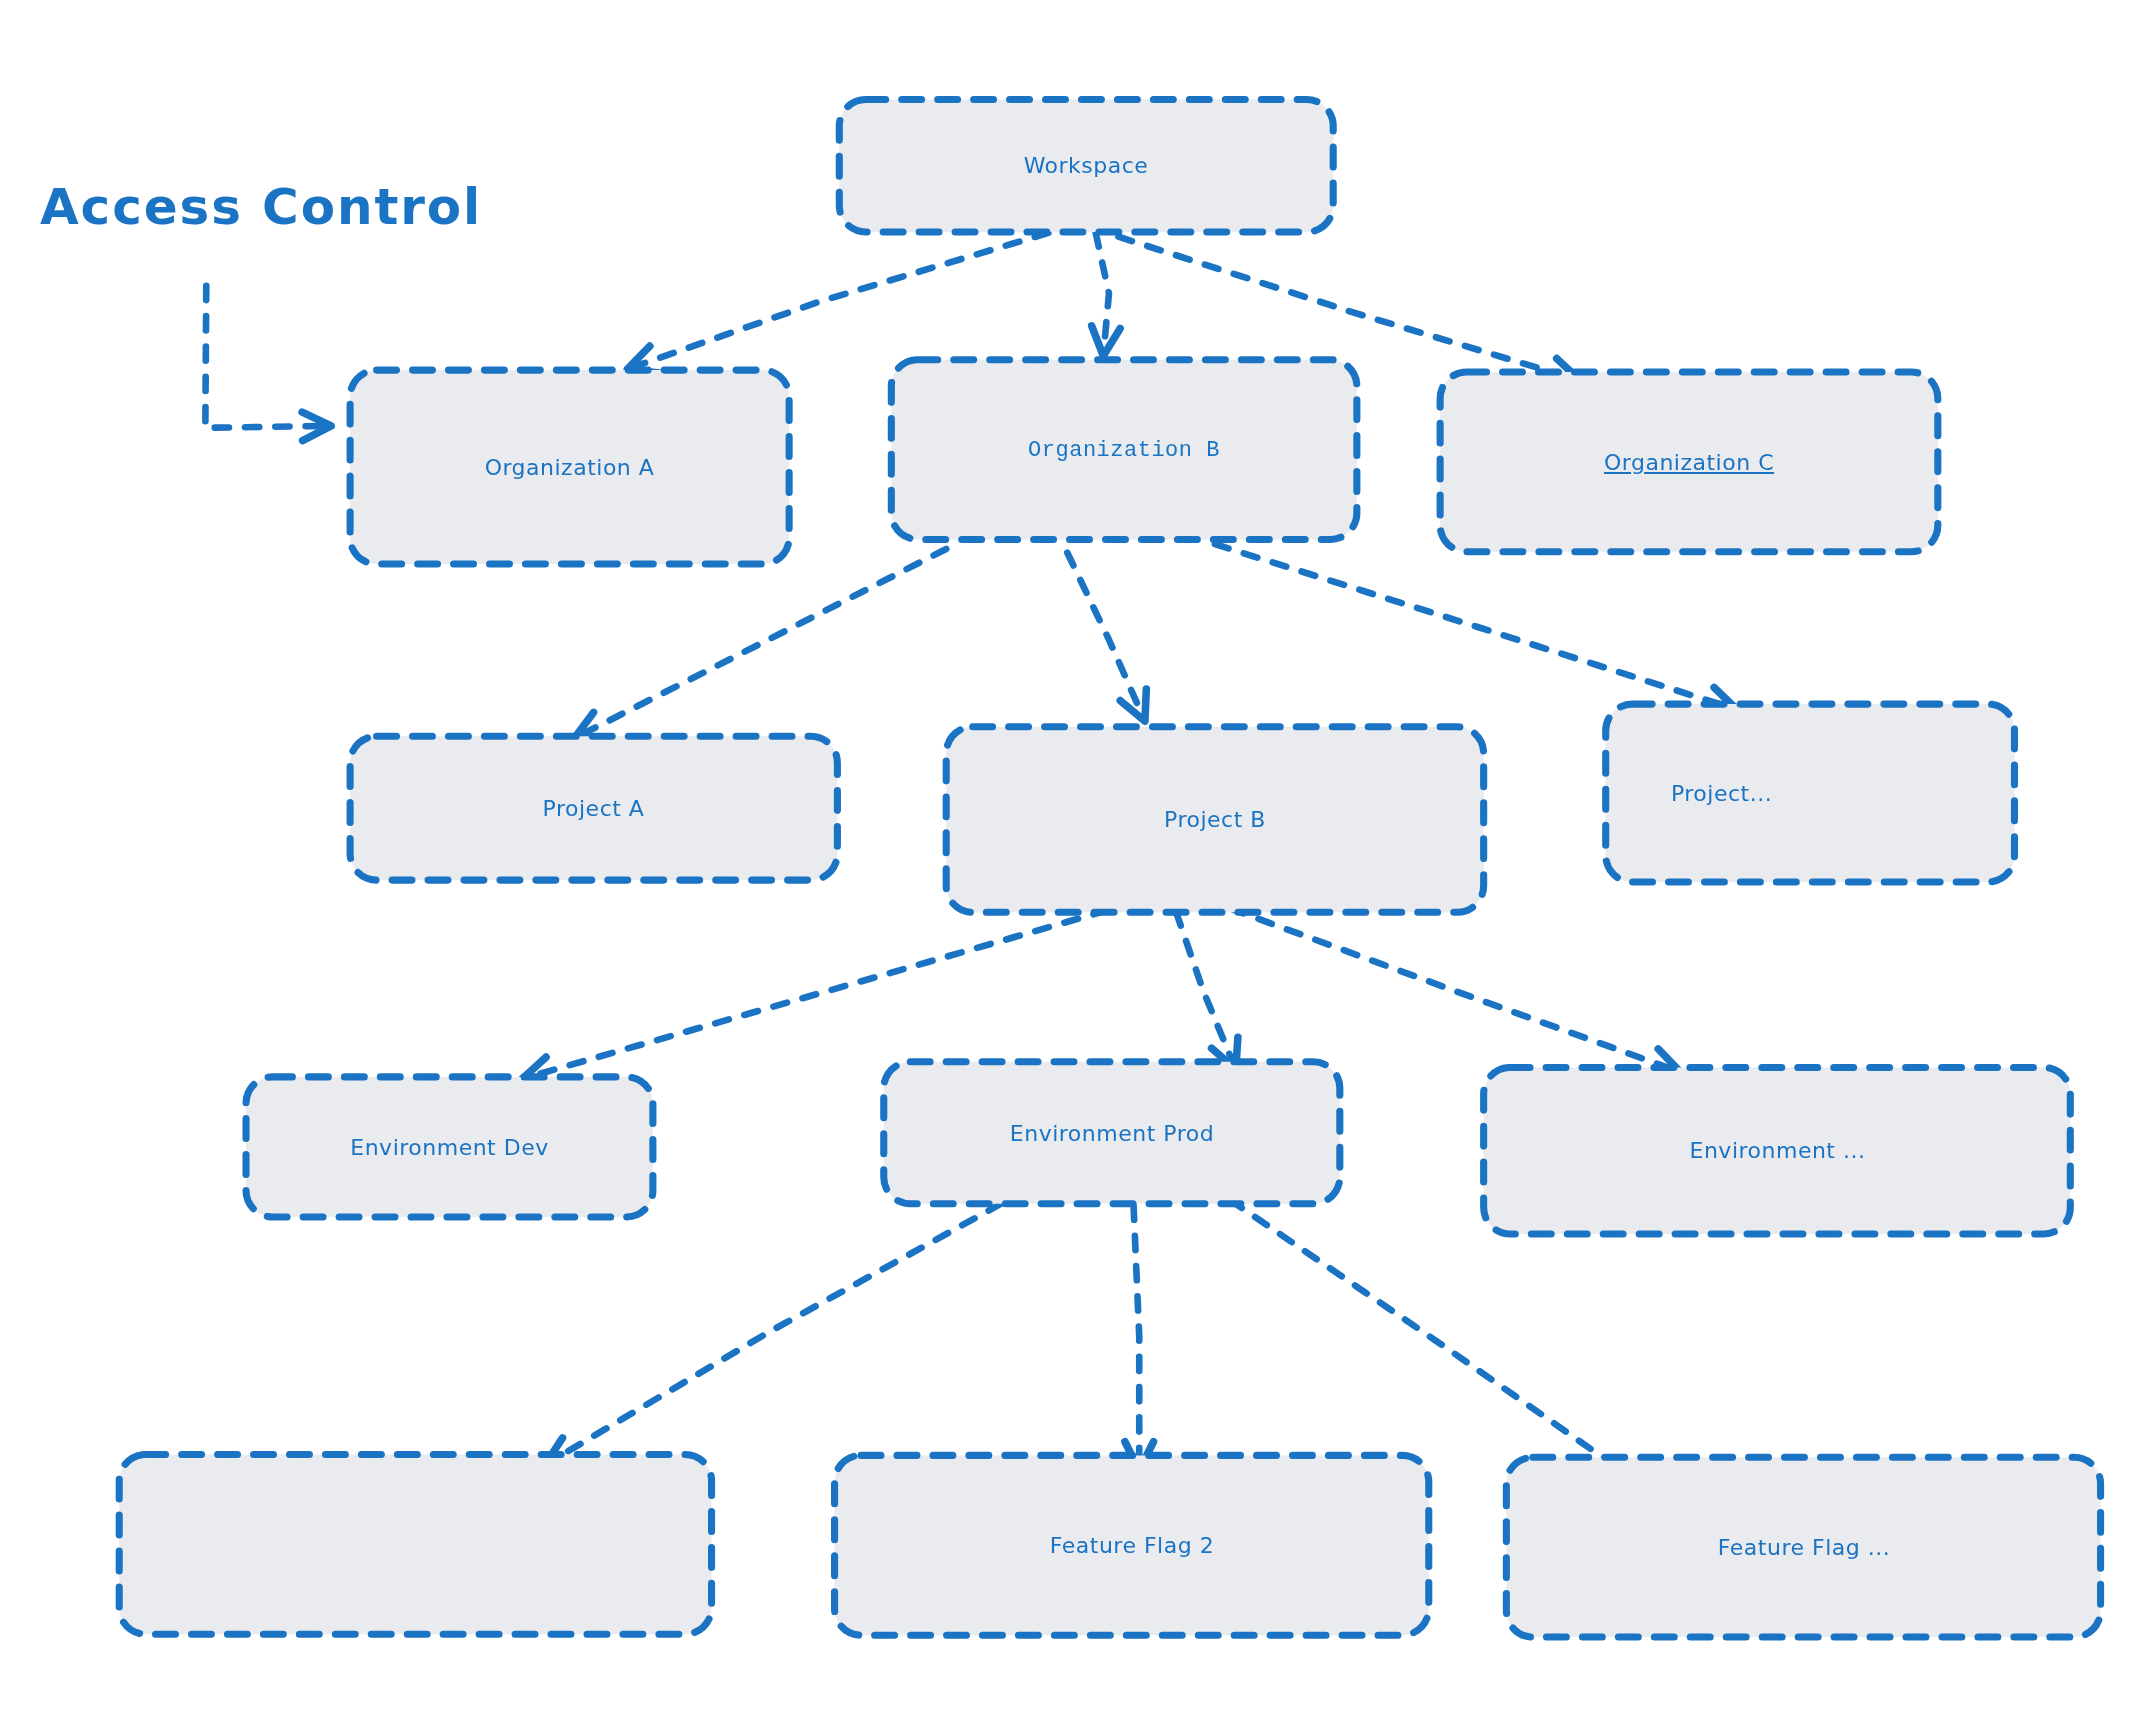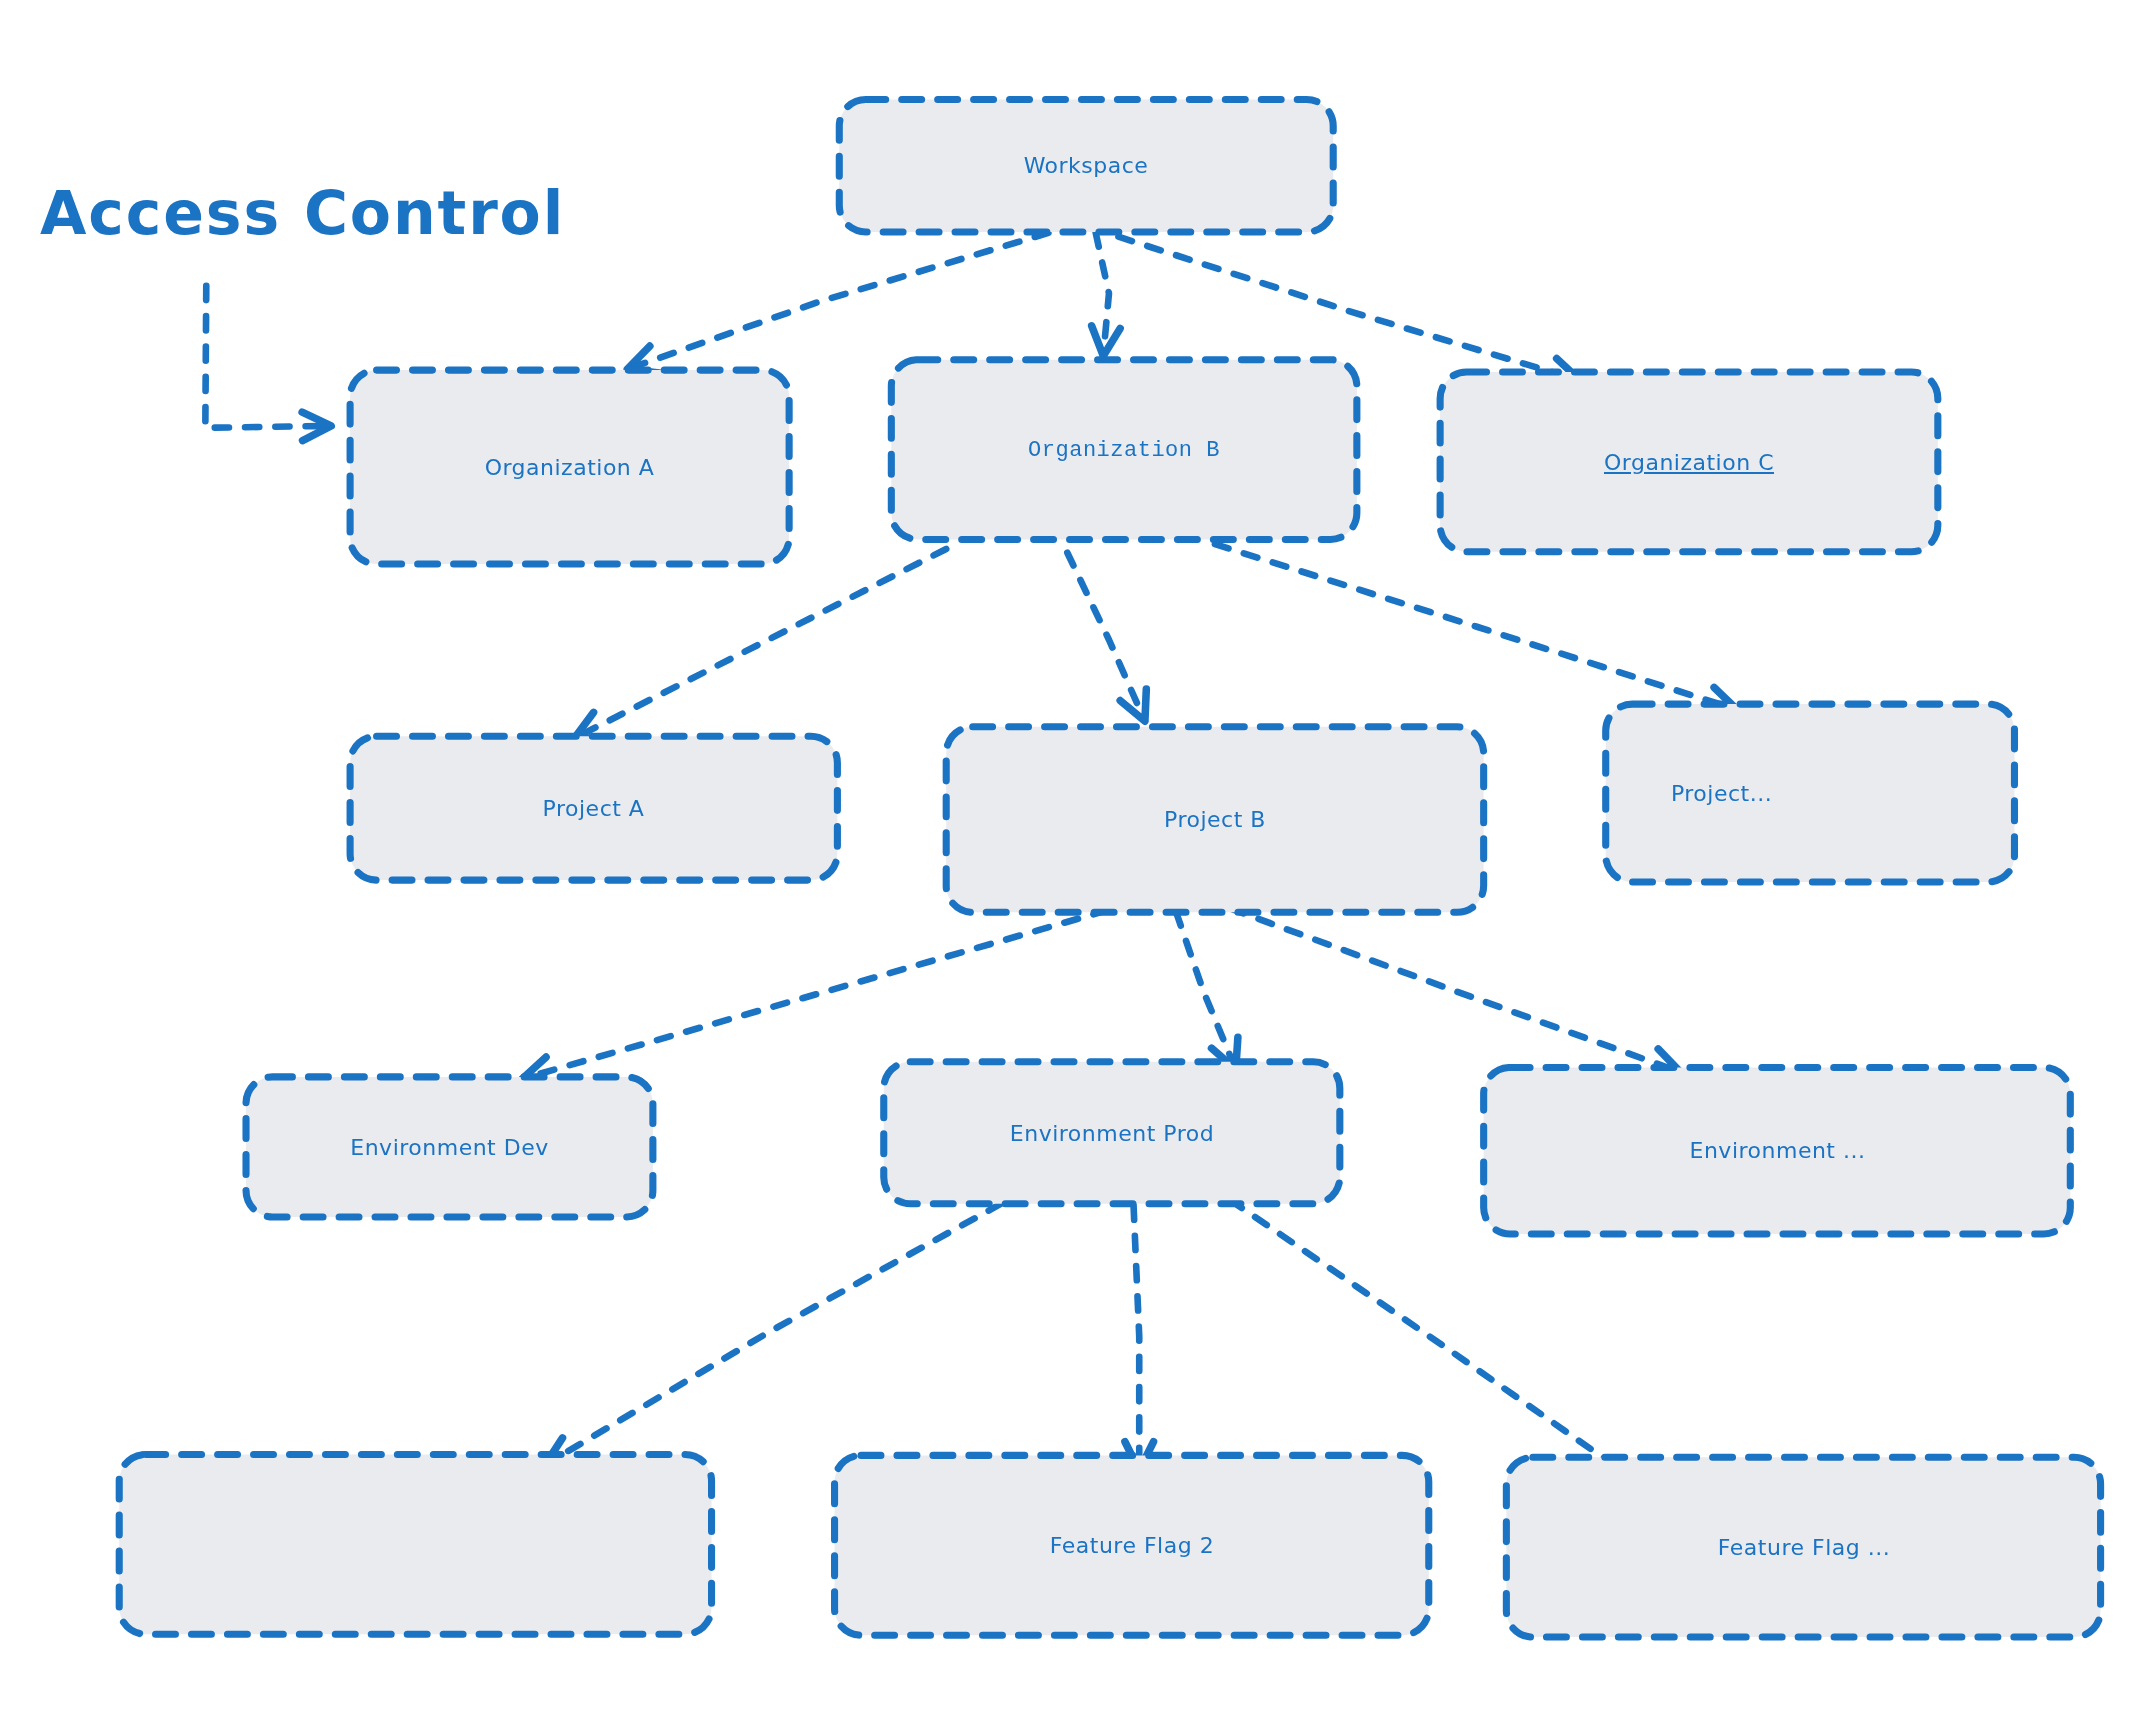--- a/index.html
+++ b/index.html
@@ -39,21 +39,21 @@
     display:flex;align-items:center;justify-content:center;
     text-align:center;
     color:var(--ink);
     font-size:22px;
     letter-spacing:0.5px;
     white-space:nowrap;
   }
   .diagram-title{
     position:absolute;
     left:40px;top:178px;
-    font-size:60px;
+    font-size:50px;
     font-weight:bold;
     letter-spacing:1.9px;
     color:var(--ink);
     white-space:nowrap;
   }
 </style>
 </head>
 <body>
 
 <div class="canvas">

